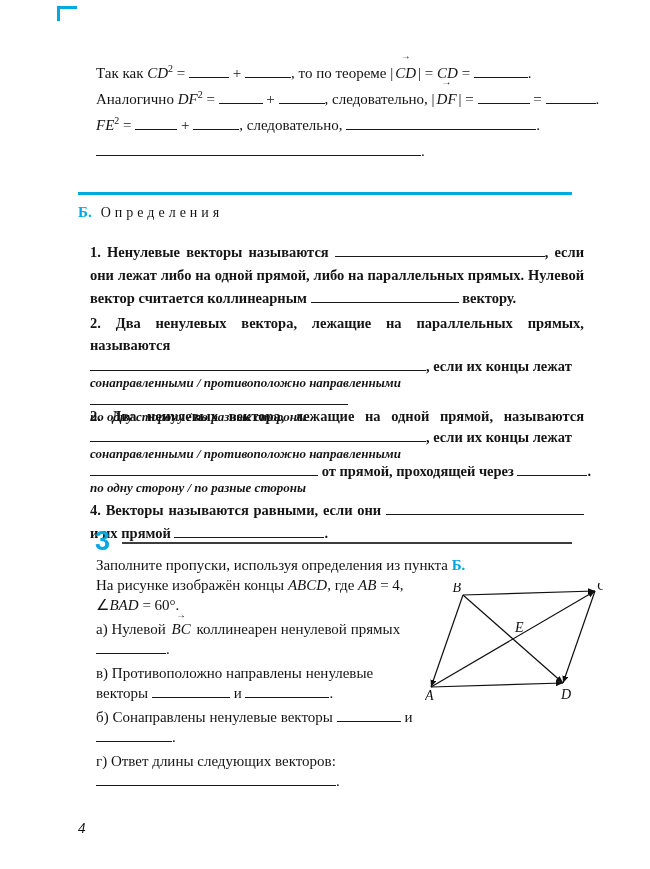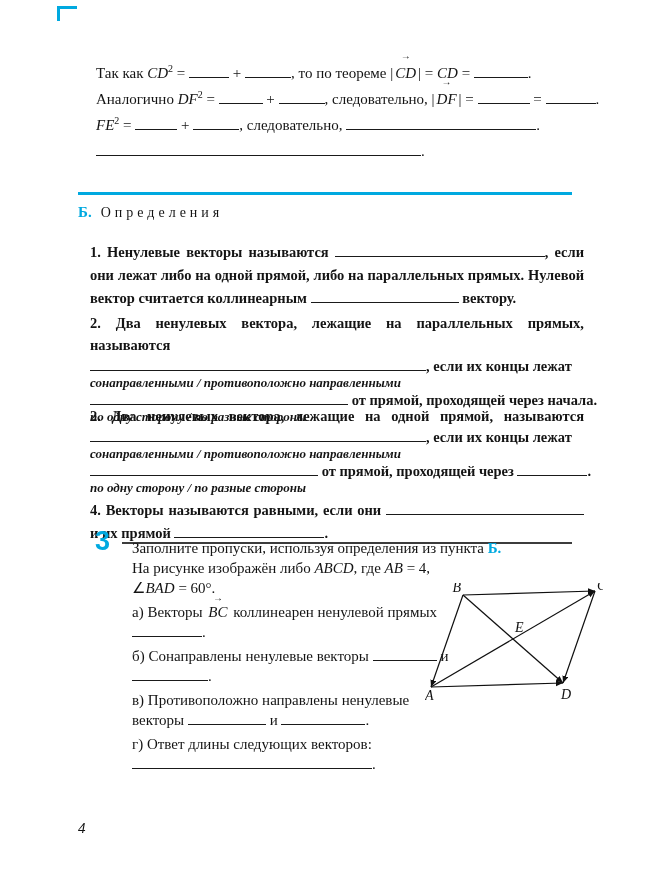--- a/index.html
+++ b/index.html
@@ -51,21 +51,21 @@
   #def2 { top: 300px; }
   #def3 { top: 393px; }
   #def4 { top: 487px; line-height: 23px; text-align: justify; }
   .dline1 { line-height: 22px; text-align: justify; text-align-last: justify; }
   .frow { line-height: 20px; height: 20px; white-space: nowrap; }
   .hint { font-style: italic; font-size: 13px; line-height: 13px; height: 14px; font-weight: bold; }
   
   .ex3-header { position: absolute; left: 95px; top: 528px; width: 477px; display: flex; align-items: center; }
   .ex3-num { color: var(--accent, #00a9e0); font-weight: bold; font-size: 27px; line-height: 1; font-family: "Liberation Sans", sans-serif; }
   .ex3-rule { flex: 1; height: 2px; background: #3c3c3c; margin-left: 12px; margin-top: 3px; }
-  .ex3-body { position: absolute; left: 96px; top: 538px; width: 477px; font-size: 15px; margin-left: 36px; }
+  .ex3-body { position: absolute; left: 96px; top: 555px; width: 477px; font-size: 15px; }
   .pline { line-height: 20px; }
   .item { width: 332px; line-height: 20px; margin: 4px 0 0 0; }
   .item.wide { width: 477px; }
   .bref { color: var(--accent, #00a9e0); font-weight: bold; }
   
   .dg { position: absolute; left: 425px; top: 583px; }
   .dg text { font-family: "Liberation Serif", serif; font-style: italic; font-size: 14px; fill: #111; }
   
   .pagenum { position: absolute; left: 78px; top: 820px; font-style: italic; font-size: 15px; }
 </style>
@@ -92,21 +92,21 @@
   <div class="secb-header">
     <span class="secb-label">Б.</span><span class="secb-title">Определения</span>
   </div>
 
   <p class="defblock" id="def1"><span>1. Ненулевые векторы называются</span> <span class="blank" style="width:210px"></span><span>, если они лежат либо на одной прямой, либо на параллельных прямых. Нулевой вектор считается коллинеарным</span> <span class="blank" style="width:148px"></span> <span>вектору.</span></p>
 
   <div class="defblock" id="def2">
     <div class="dline1">2. Два ненулевых вектора, лежащие на параллельных прямых, называются</div>
     <div class="frow"><span class="blank" style="width:336px"></span><span>, если их концы лежат</span></div>
     <div class="hint">сонаправленными / противоположно направленными</div>
-    <div class="frow"><span class="blank" style="width:258px"></span> <span>от прямой, проходящей через начала.</span></div>
+    <div class="frow"><span class="blank" style="width:258px"></span> </div>
     <div class="hint">по одну сторону / по разные стороны</div>
   </div>
 
   <div class="defblock" id="def3">
     <div class="dline1">2. Два ненулевых вектора, лежащие на одной прямой, называются</div>
     <div class="frow"><span class="blank" style="width:336px"></span><span>, если их концы лежат</span></div>
     <div class="hint">сонаправленными / противоположно направленными</div>
     <div class="frow"><span class="blank" style="width:228px"></span> <span>от прямой, проходящей через</span> <span class="blank" style="width:70px"></span><span>.</span></div>
     <div class="hint">по одну сторону / по разные стороны</div>
   </div>
@@ -114,28 +114,28 @@
   <p class="defblock" id="def4"><span>4. Векторы называются равными, если они</span> <span class="blank" style="width:198px"></span> <span>и их прямой</span> <span class="blank" style="width:150px"></span><span>.</span></p>
 
   <div class="ex3-header">
     <span class="ex3-num">3</span>
     <span class="ex3-rule"></span>
   </div>
 
   <div class="ex3-body">
     <div class="pline"><span>Заполните пропуски, используя определения из пункта</span> <span class="bref">Б.</span></div>
 
-    <div class="pline"><span>На рисунке изображён либо</span> <span class="m">ABCD</span><span>, где</span> <span class="m">AB</span> <span>= 4,</span></div>
+    <div class="pline"><span>На рисунке изображён концы</span> <span class="m">ABCD</span><span>, где</span> <span class="m">AB</span> <span>= 4,</span></div>
     <div class="pline"><span>∠</span><span class="m">BAD</span> <span>= 60°.</span></div>
 
-    <p class="item"><span>а)</span> <span>Векторы</span> <span class="vec"><span class="arr">→</span><span>BC</span></span> <span>коллинеарен ненулевой прямых</span> <span class="blank" style="width:70px"></span><span>.</span></p>
+    <p class="item"><span>а)</span> <span>Нулевой</span> <span class="vec"><span class="arr">→</span><span>BC</span></span> <span>коллинеарен ненулевой прямых</span> <span class="blank" style="width:70px"></span><span>.</span></p>
+
+    <p class="item"><span>в)</span> <span>Противоположно направлены ненулевые векторы</span> <span class="blank" style="width:78px"></span> <span>и</span> <span class="blank" style="width:84px"></span><span>.</span></p>
 
     <p class="item"><span>б)</span> <span>Сонаправлены ненулевые векторы</span> <span class="blank" style="width:64px"></span> <span>и</span> <span class="blank" style="width:76px"></span><span>.</span></p>
-
-    <p class="item"><span>в)</span> <span>Противоположно направлены ненулевые векторы</span> <span class="blank" style="width:78px"></span> <span>и</span> <span class="blank" style="width:84px"></span><span>.</span></p>
 
     <p class="item wide"><span>г)</span> <span>Ответ длины следующих векторов:</span> <span class="blank" style="width:240px"></span><span>.</span></p>
 
   </div>
 
   <svg class="dg" width="178" height="128" viewBox="0 0 178 128">
     <defs>
       <marker id="arr" markerWidth="8" markerHeight="7" refX="6" refY="2.5" orient="auto">
         <path d="M0,0 L6,2.5 L0,5 z" fill="#101010"></path>
       </marker>

